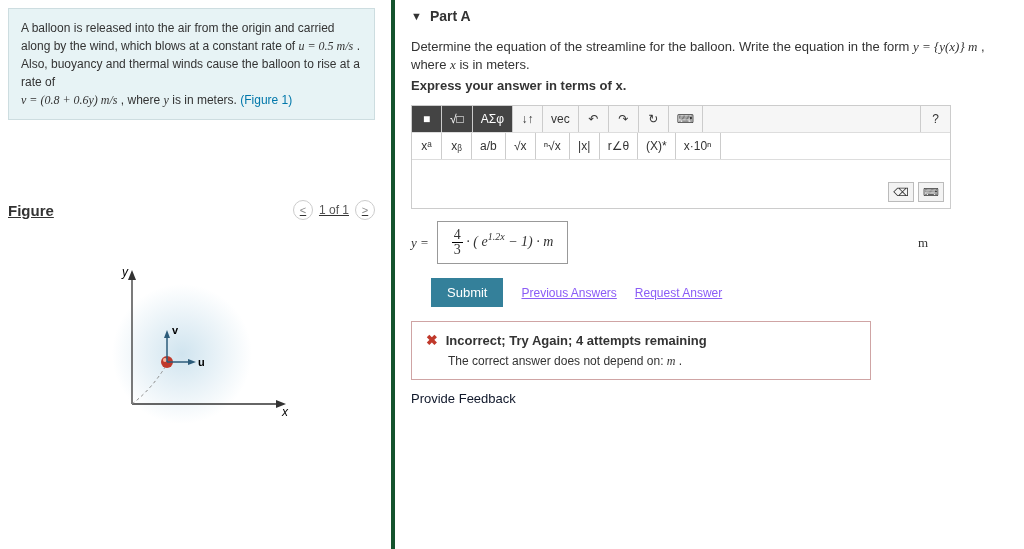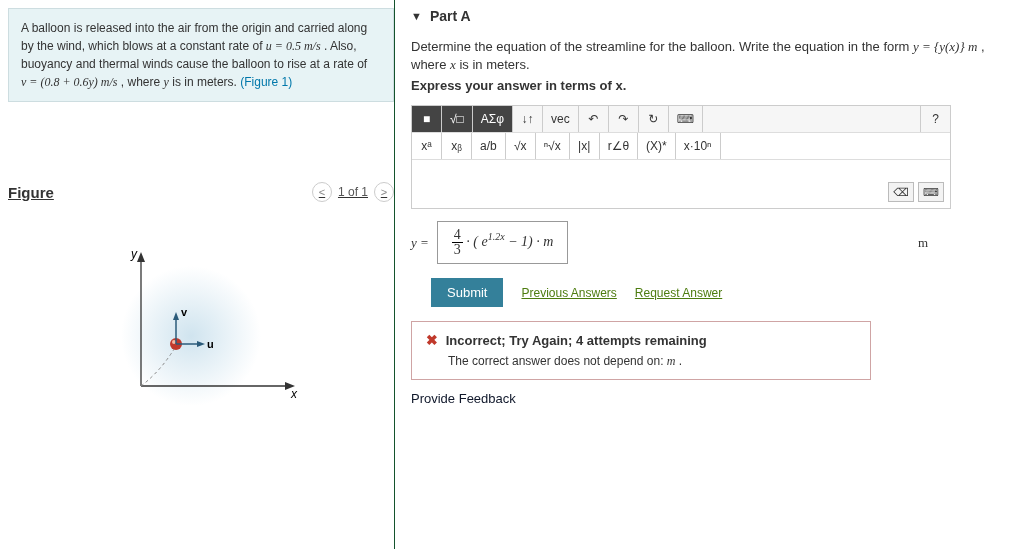--- a/index.html
+++ b/index.html
@@ -1,18 +1,18 @@
 <!DOCTYPE html>
 <html><head>
   <meta charset="utf-8">
   <style>
     * { box-sizing: border-box; margin: 0; padding: 0; }
     body { font-family: Arial, Helvetica, sans-serif; font-size: 13px; color: #333; background: #fff; width: 1024px; height: 549px; }
     .cols { display: flex; height: 100%; }
-    .left { width: 395px; padding: 8px 0 8px 8px; border-right: 1px solid #14532d; }
+    .left { width: 395px; padding: 8px 16px 8px 8px; border-right: 4px solid #14532d; }
     .right { flex: 1; padding: 8px 16px; }
 
     .problem-box { background: #e7f3f5; border: 1px solid #cddde0; padding: 10px 12px; font-size: 12px; line-height: 1.5; }
     .var { font-style: italic; font-family: "Times New Roman", serif; }
     .figlink { color: #0077aa; }
 
     .figure-header { display: flex; justify-content: space-between; align-items: center; margin-top: 60px; padding-top: 20px; text-decoration: underline; }
     .figure-title { font-weight: bold; font-size: 15px; }
     .pager { display: flex; align-items: center; gap: 6px; font-size: 12px; color: #555; }
     .pager-btn { width: 20px; height: 20px; border: 1px solid #ccc; border-radius: 50%; background: #fff; display:flex; align-items:center; justify-content:center; font-size:11px; color:#888; cursor:pointer; }
@@ -33,21 +33,21 @@
     .toolbar2 { display:flex; background:#fff; border-bottom:1px solid #ddd; flex-wrap:wrap; }
     .input-area { min-height:48px; padding:6px; display:flex; justify-content:flex-end; align-items:flex-end; gap:4px; }
     .small-btn { width:26px; height:20px; border:1px solid #bbb; background:#f3f3f3; font-size:11px; display:flex; align-items:center; justify-content:center; }
 
     .answer-row { display:flex; align-items:center; margin-top:12px; gap:8px; }
     .answer-box { border:1px solid #999; padding:6px 14px; font-family:"Times New Roman", serif; font-style:italic; font-size:14px; }
     .unit { font-family:"Times New Roman", serif; font-style:normal; margin-left:auto; margin-right:80px; }
 
     .submit-row { display:flex; align-items:center; gap:18px; margin-top:14px; }
     .submit-btn { background:#34809a; color:#fff; border:none; padding:7px 16px; font-size:13px; cursor:pointer;margin-left:20px; }
-    .link { color:#4d7c0f; text-decoration:underline; font-size:12px; cursor:pointer; }
+    .link { color:#8b5cf6; text-decoration:underline; font-size:12px; cursor:pointer; }
 
     .feedback { border:1px solid #cfa4a4; background:#fff; margin-top:14px; padding:10px 14px; width:460px; }
     .feedback .fb-line1 { display:flex; align-items:center; gap:8px; font-weight:bold; }
     .fb-x { color:#c0392b; font-size:14px; font-weight:bold; }
     .fb-line2 { margin-top:6px; margin-left:22px; font-size:12px; }
 
     .provide { color:#0f172a; margin-top:11px; font-size:13px; }
 
     .sup { vertical-align: super; font-size: 10px; }
     .frac { display:inline-flex; flex-direction:column; align-items:center; font-style:normal; vertical-align:middle; line-height:1; }

